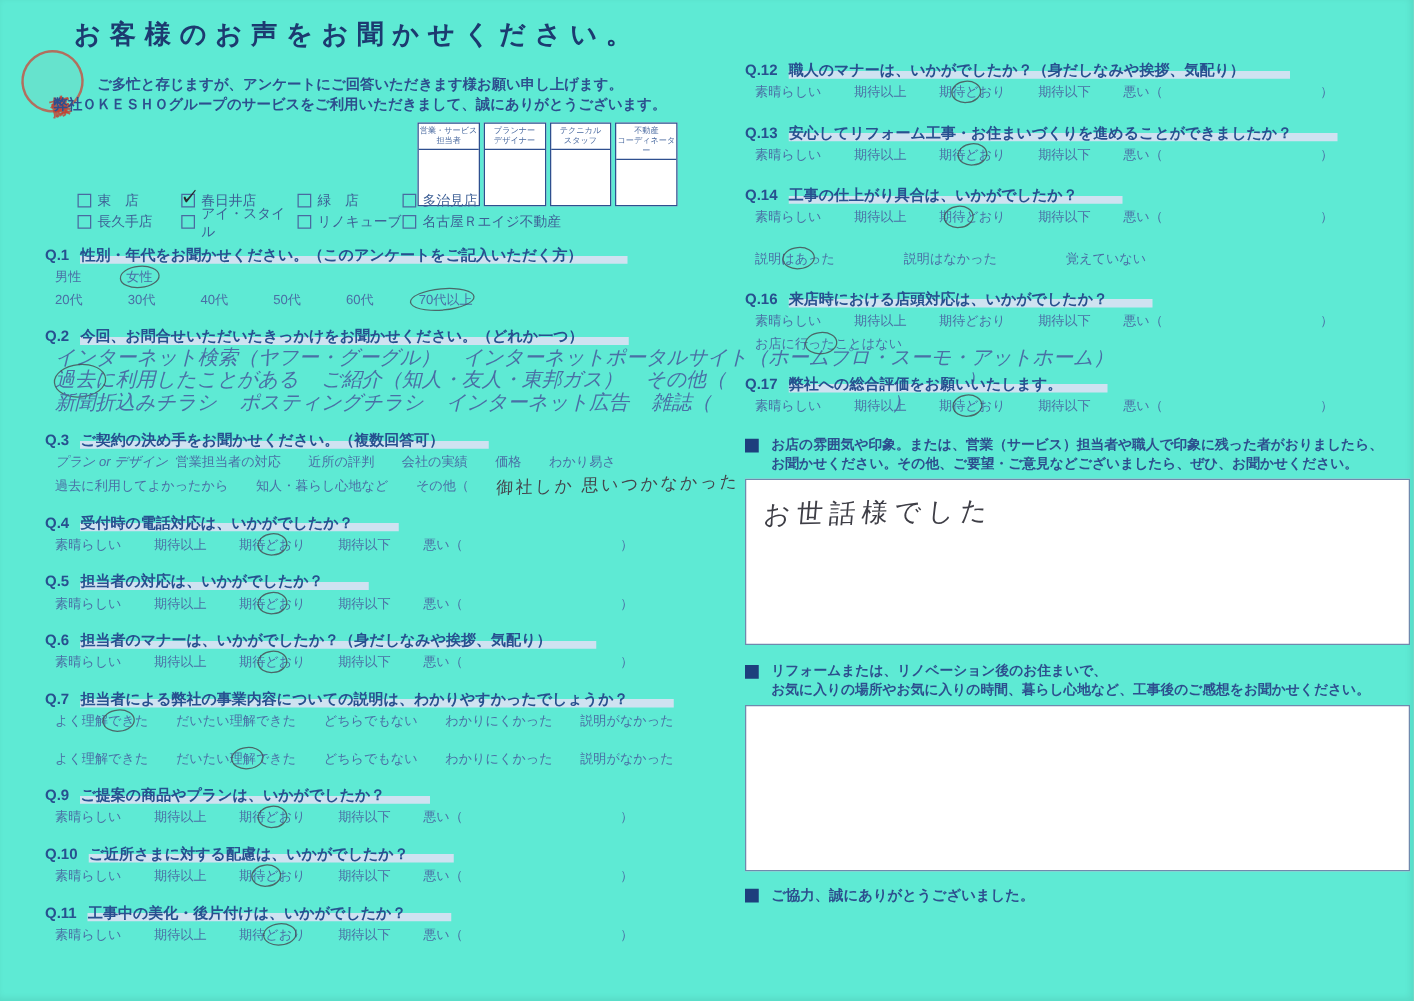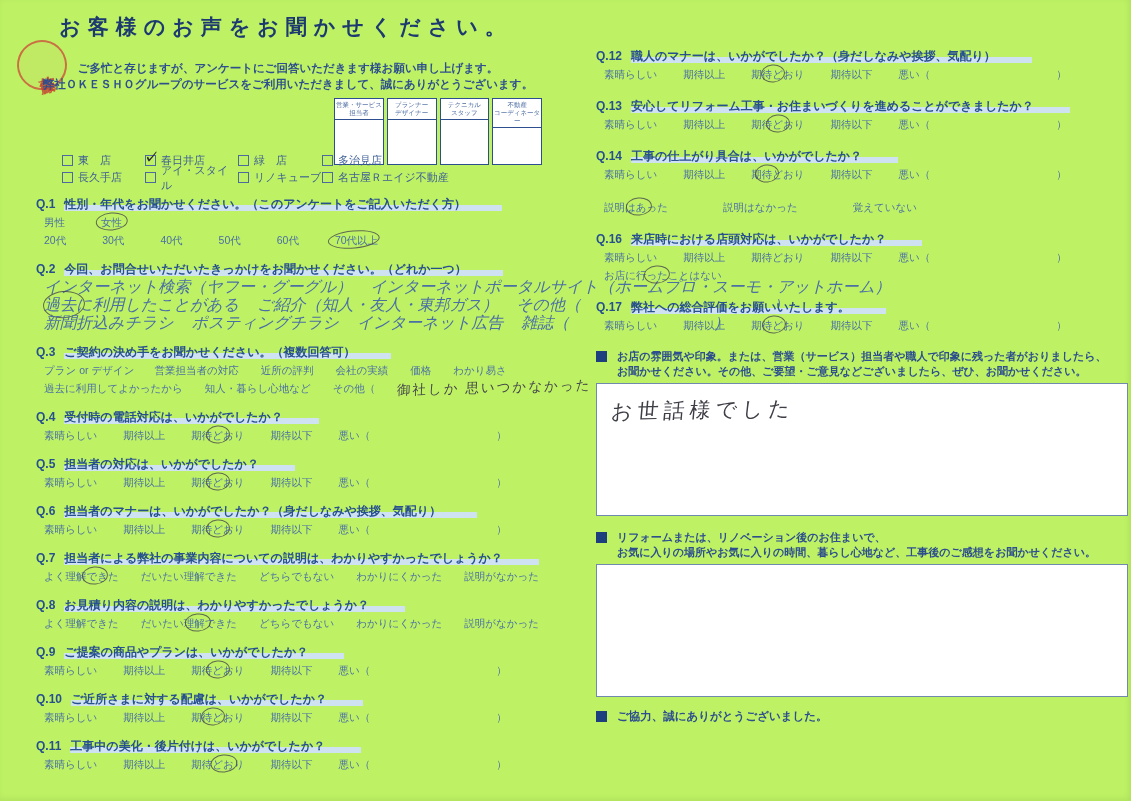--- a/index.html
+++ b/index.html
@@ -1,17 +1,17 @@
 <!DOCTYPE html>
 <html lang="ja"><head>
 <meta charset="utf-8">
 <style>
   html,body { margin:0; padding:0; }
   body { width:1131px; height:801px; background:#dedcd6; font-family:"Liberation Sans",sans-serif; }
-  #sheet { position:relative; width:1131px; height:801px; background:#bef264; overflow:hidden;
+  #sheet { position:relative; width:1131px; height:801px; background:#5eead4; overflow:hidden;
            box-shadow:inset -2px -2px 6px rgba(0,0,0,.08); }
 
   
   .stamp { position:absolute; left:17px; top:40px; width:46px; height:46px;
            border:2.5px solid rgba(203,72,56,.75); border-radius:50%;
            transform:rotate(-14deg); background:rgba(230,120,105,.06); }
   .stamp span { position:absolute; inset:2px; display:flex; align-items:center; justify-content:center;
                 writing-mode:vertical-rl; font-size:16px; font-weight:bold;
                 color:rgba(198,62,46,.8); letter-spacing:1px; }
   .page-title { position:absolute; left:0; top:13px; width:572px; margin:0; text-align:center;
@@ -150,41 +150,40 @@
         <div class="q-row"><span class="opt" style="margin-right: 36px;">20代</span><span class="opt" style="margin-right: 36px;">30代</span><span class="opt" style="margin-right: 36px;">40代</span><span class="opt" style="margin-right: 36px;">50代</span><span class="opt" style="margin-right: 36px;">60代</span><span class="opt circled" style="margin-right: 36px; --cx: 45%; --cw: 4.8em;">70代以上</span></div>
       </div>
       <div class="q compact">
         <div class="q-head"><span class="q-num">Q.2</span><span class="q-title">今回、お問合せいただいたきっかけをお聞かせください。（どれか一つ）</span></div>
         <div class="q-row"><span class="opt">インターネット検索（ヤフー・グーグル）</span><span class="opt">インターネットポータルサイト（ホームプロ・スーモ・アットホーム）</span></div>
         <div class="q-row"><span class="opt circled" style="--cx: 10%; --cw: 2.5em;">過去に利用したことがある</span><span class="opt">ご紹介（知人・友人・東邦ガス）</span><span class="opt">その他（　　　　　　　　　　　　）</span></div>
         <div class="q-row"><span class="opt">新聞折込みチラシ</span><span class="opt">ポスティングチラシ</span><span class="opt">インターネット広告</span><span class="opt">雑誌（　　　　　　　　　）</span></div>
       </div>
       <div class="q">
         <div class="q-head"><span class="q-num">Q.3</span><span class="q-title">ご契約の決め手をお聞かせください。（複数回答可）</span></div>
-        <div class="q-row"><span class="opt" style="margin-right: 20px;">プラン or デザイン</span><span class="opt" style="margin-right: 22px;">営業担当者の対応</span><span class="opt" style="margin-right: 22px;">近所の評判</span><span class="opt" style="margin-right: 22px;">会社の実績</span><span class="opt" style="margin-right: 22px;">価格</span><span class="opt" style="margin-right: 22px;">わかり易さ</span></div>
+        <div class="q-row"><span class="opt" style="margin-right: 6px; font-style: italic;">プラン or デザイン</span><span class="opt" style="margin-right: 22px;">営業担当者の対応</span><span class="opt" style="margin-right: 22px;">近所の評判</span><span class="opt" style="margin-right: 22px;">会社の実績</span><span class="opt" style="margin-right: 22px;">価格</span><span class="opt" style="margin-right: 22px;">わかり易さ</span></div>
         <div class="q-row"><span class="opt" style="margin-right: 22px;">過去に利用してよかったから</span><span class="opt" style="margin-right: 22px;">知人・暮らし心地など</span><span class="opt" style="margin-right: 22px;">その他（</span><span class="hw">御社しか 思いつかなかった</span></div>
       </div>
       <div class="q">
         <div class="q-head"><span class="q-num">Q.4</span><span class="q-title">受付時の電話対応は、いかがでしたか？</span></div>
         <div class="q-row"><span class="opt">素晴らしい</span><span class="opt">期待以上</span><span class="opt circled" style="--cx: 50%; --cw: 2.1em;">期待どおり</span><span class="opt">期待以下</span><span class="opt">悪い（　　　　　　　　　　　　）</span></div>
       </div>
       <div class="q">
         <div class="q-head"><span class="q-num">Q.5</span><span class="q-title">担当者の対応は、いかがでしたか？</span></div>
         <div class="q-row"><span class="opt">素晴らしい</span><span class="opt">期待以上</span><span class="opt circled" style="--cx: 50%; --cw: 2.1em;">期待どおり</span><span class="opt">期待以下</span><span class="opt">悪い（　　　　　　　　　　　　）</span></div>
       </div>
       <div class="q">
         <div class="q-head"><span class="q-num">Q.6</span><span class="q-title">担当者のマナーは、いかがでしたか？（身だしなみや挨拶、気配り）</span></div>
         <div class="q-row"><span class="opt">素晴らしい</span><span class="opt">期待以上</span><span class="opt circled" style="--cx: 50%; --cw: 2.1em;">期待どおり</span><span class="opt">期待以下</span><span class="opt">悪い（　　　　　　　　　　　　）</span></div>
       </div>
       <div class="q">
         <div class="q-head"><span class="q-num">Q.7</span><span class="q-title">担当者による弊社の事業内容についての説明は、わかりやすかったでしょうか？</span></div>
         <div class="q-row"><span class="opt circled" style="margin-right: 22px; --cx: 68%; --cw: 2.3em;">よく理解できた</span><span class="opt" style="margin-right: 22px;">だいたい理解できた</span><span class="opt" style="margin-right: 22px;">どちらでもない</span><span class="opt" style="margin-right: 22px;">わかりにくかった</span><span class="opt" style="margin-right: 22px;">説明がなかった</span></div>
       </div>
       <div class="q">
-        <div class="q-head"><span class="q-num">Q.8</span><span class="q-title">お見積り内容の説明は、わかりやすかったでしょうか？</span></div>
         <div class="q-row"><span class="opt" style="margin-right: 22px;">よく理解できた</span><span class="opt circled" style="margin-right: 22px; --cx: 60%; --cw: 2.3em;">だいたい理解できた</span><span class="opt" style="margin-right: 22px;">どちらでもない</span><span class="opt" style="margin-right: 22px;">わかりにくかった</span><span class="opt" style="margin-right: 22px;">説明がなかった</span></div>
       </div>
       <div class="q">
         <div class="q-head"><span class="q-num">Q.9</span><span class="q-title">ご提案の商品やプランは、いかがでしたか？</span></div>
         <div class="q-row"><span class="opt">素晴らしい</span><span class="opt">期待以上</span><span class="opt circled" style="--cx: 50%; --cw: 2.1em;">期待どおり</span><span class="opt">期待以下</span><span class="opt">悪い（　　　　　　　　　　　　）</span></div>
       </div>
       <div class="q">
         <div class="q-head"><span class="q-num">Q.10</span><span class="q-title">ご近所さまに対する配慮は、いかがでしたか？</span></div>
         <div class="q-row"><span class="opt">素晴らしい</span><span class="opt">期待以上</span><span class="opt circled" style="--cx: 40%; --cw: 2.1em;">期待どおり</span><span class="opt">期待以下</span><span class="opt">悪い（　　　　　　　　　　　　）</span></div>
       </div>

